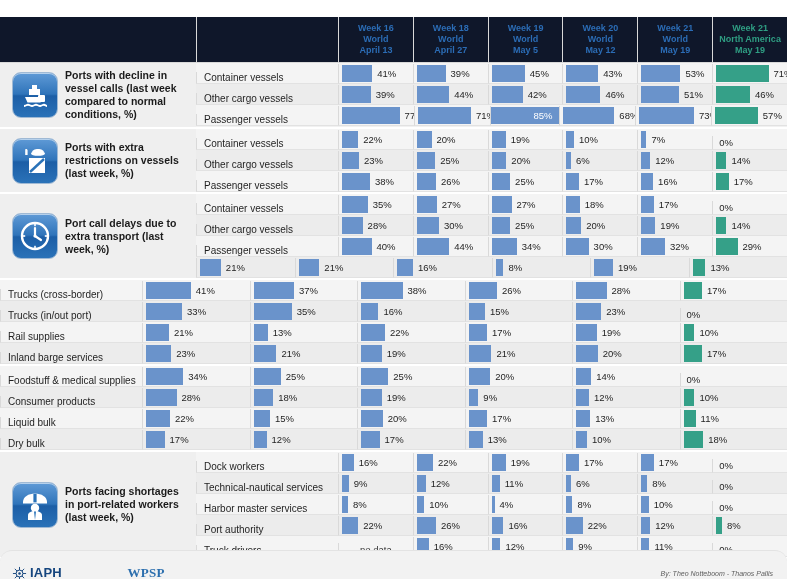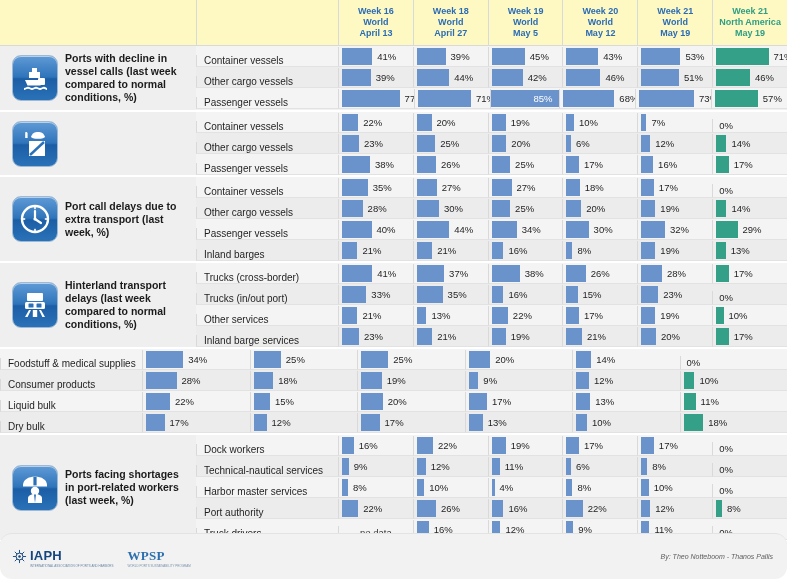--- a/index.html
+++ b/index.html
@@ -5,21 +5,21 @@
   * { box-sizing: border-box; margin: 0; padding: 0; }
   html, body {
     width: 787px; height: 579px;
     background: #ffffff;
     font-family: "Liberation Sans", sans-serif;
     overflow: hidden;
   }
   #app { position: relative; width: 787px; height: 579px; background: #fff; }
 
   
-  .hdr-row { display: flex; height: 45px; background: #fef9c3; }
+  .hdr-row { display: flex; height: 45px; background: #0f172a; margin-top: 17px; }
   .hdr-cat { width: 196px; flex: 0 0 196px; }
   .hdr-sub { width: 142px; flex: 0 0 142px; border-left: 1px solid #d9d9d9; }
   .hdr-week {
     flex: 1 1 0;
     border-left: 1px solid #d9d9d9;
     display: flex; flex-direction: column;
     align-items: center; justify-content: center;
     font-size: 9px; font-weight: bold; line-height: 11px;
     color: #2b6cb5; text-align: center;
   }
@@ -246,20 +246,21 @@
           <span class="cat-icon">
             <svg viewBox="0 0 32 32">
               <path d="M7 4c1 0 1.6.7 1.6 1.7V10H6.2V5.7C6.2 4.7 6.3 4 7 4z"></path>
               <ellipse cx="19" cy="8.5" rx="7" ry="2.3"></ellipse>
               <path d="M13 7.6c0-2.2 2.7-3.6 6-3.6s6 1.4 6 3.6z"></path>
               <path d="M12 13h14v4H12z" opacity="0"></path>
               <path d="M10 13h16v15H10z" fill="#fff"></path>
               <path d="M25 14L11 27" stroke="#2a72b8" stroke-width="2.4" fill="none"></path>
             </svg>
           </span>
+          <span class="cat-text">Ports with extra restrictions on vessels (last week, %)</span>
         </div>
         <div class="rows-wrap">
           <div class="drow odd">
             <div class="sub-cell">Container vessels</div>
             <div class="val-cell">
               <span class="bar" style="width:23.9%"></span>
               <span class="vlabel">22%</span>
             </div>
             <div class="val-cell">
               <span class="bar" style="width:21.7%"></span>
@@ -429,21 +430,20 @@
             <div class="val-cell">
               <span class="bar" style="width:34.8%"></span>
               <span class="vlabel">32%</span>
             </div>
             <div class="val-cell">
               <span class="bar green" style="width:31.5%"></span>
               <span class="vlabel">29%</span>
             </div>
           </div>
           <div class="drow even">
-            <div class="sub-cell">Inland barges</div>
             <div class="val-cell">
               <span class="bar" style="width:22.8%"></span>
               <span class="vlabel">21%</span>
             </div>
             <div class="val-cell">
               <span class="bar" style="width:22.8%"></span>
               <span class="vlabel">21%</span>
             </div>
             <div class="val-cell">
               <span class="bar" style="width:17.4%"></span>
@@ -458,33 +458,20 @@
               <span class="vlabel">19%</span>
             </div>
             <div class="val-cell">
               <span class="bar green" style="width:14.1%"></span>
               <span class="vlabel">13%</span>
             </div>
           </div>
         </div>
       </div>
       <div class="group">
-        <div class="cat-cell">
-          <span class="cat-icon">
-            <svg viewBox="0 0 32 32">
-              <rect x="8" y="4" width="16" height="8" rx="1"></rect>
-              <rect x="6" y="13" width="20" height="7" rx="1.5"></rect>
-              <rect x="9.5" y="14.5" width="5" height="4" rx="0.6" fill="#2a72b8"></rect>
-              <rect x="17.5" y="14.5" width="5" height="4" rx="0.6" fill="#2a72b8"></rect>
-              <path d="M10 21l-4 7h2.6l3.4-7zM22 21l4 7h-2.6l-3.4-7z"></path>
-              <rect x="13.8" y="21" width="4.4" height="7"></rect>
-            </svg>
-          </span>
-          <span class="cat-text">Hinterland transport delays (last week compared to normal conditions, %)</span>
-        </div>
         <div class="rows-wrap">
           <div class="drow odd">
             <div class="sub-cell">Trucks (cross-border)</div>
             <div class="val-cell">
               <span class="bar" style="width:44.6%"></span>
               <span class="vlabel">41%</span>
             </div>
             <div class="val-cell">
               <span class="bar" style="width:40.2%"></span>
               <span class="vlabel">37%</span>
@@ -526,21 +513,21 @@
             </div>
             <div class="val-cell">
               <span class="bar" style="width:25.0%"></span>
               <span class="vlabel">23%</span>
             </div>
             <div class="val-cell">
               <span class="vlabel" style="padding-left:3px">0%</span>
             </div>
           </div>
           <div class="drow odd">
-            <div class="sub-cell">Other services</div>
+            <div class="sub-cell">Rail supplies</div>
             <div class="val-cell">
               <span class="bar" style="width:22.8%"></span>
               <span class="vlabel">21%</span>
             </div>
             <div class="val-cell">
               <span class="bar" style="width:14.1%"></span>
               <span class="vlabel">13%</span>
             </div>
             <div class="val-cell">
               <span class="bar" style="width:23.9%"></span>

